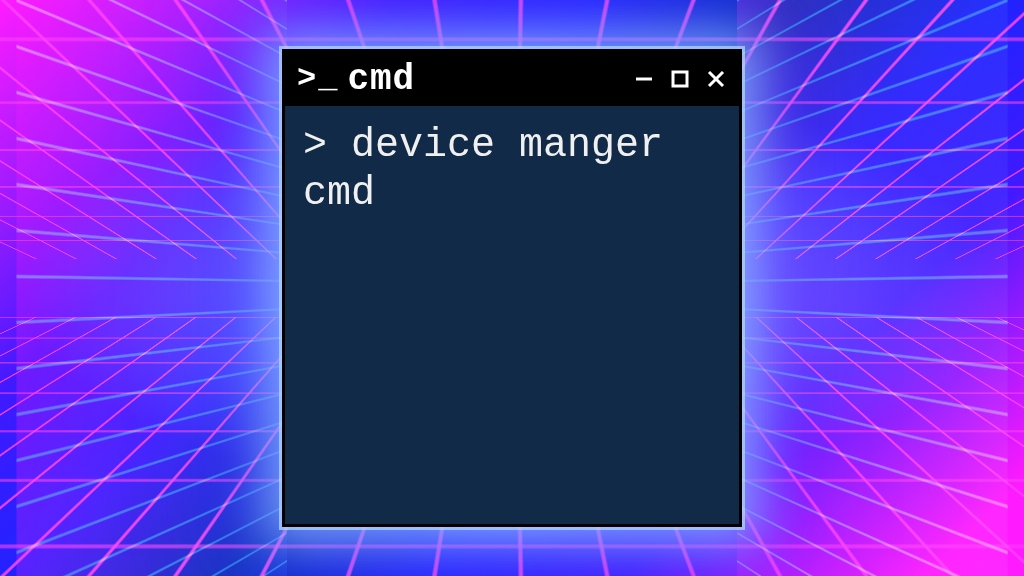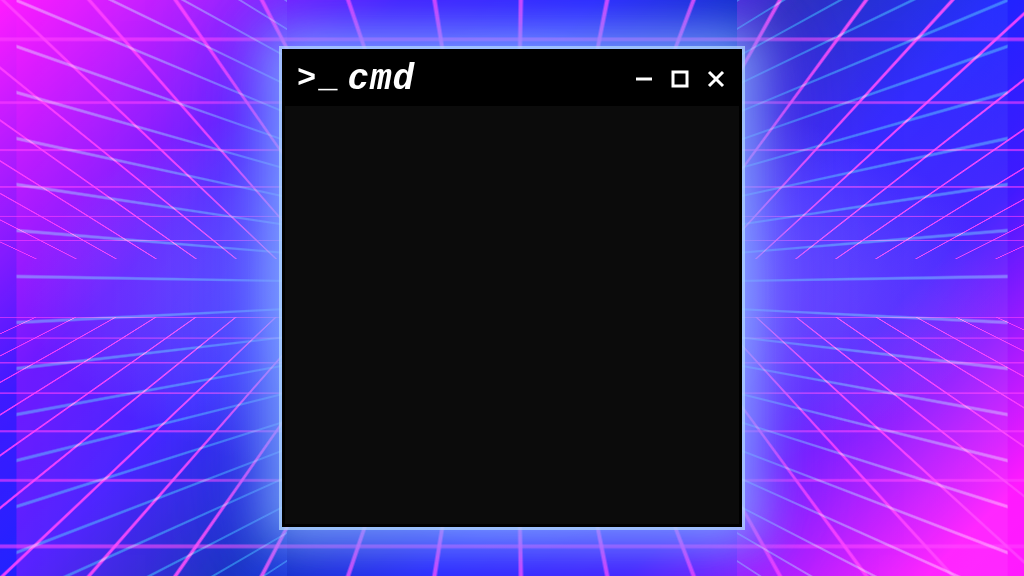--- a/index.html
+++ b/index.html
@@ -71,21 +71,20 @@
       font-size: 32px;
       letter-spacing: 2px;
       line-height: 1;
       font-family: 'Courier New', monospace;
     }
     .title-text {
       font-size: 36px;
       font-weight: 700;
       font-family: 'Courier New', monospace;
       letter-spacing: 1px;
-      font-style: italic;
     }
     .window-controls {
       margin-left: auto;
       display: flex;
       gap: 14px;
       align-items: center;
     }
     .wc {
       width: 22px; height: 34px;
       display: flex; align-items: center; justify-content: center;
@@ -133,13 +132,16 @@
           </svg>
       </div>
       <div class="wc">
         <svg width="22" height="22" viewBox="0 0 22 22">
             <line x1="4" y1="4" x2="18" y2="18" stroke="#fff" stroke-width="3"></line>
             <line x1="18" y1="4" x2="4" y2="18" stroke="#fff" stroke-width="3"></line>
           </svg>
       </div>
     </div>
   </div>
+  <div class="terminal-body">
+    <div class="prompt-line"><span class="prompt-sym">&gt; </span><span>device manger cmd</span></div>
+  </div>
 </div>
 
 </body></html>

